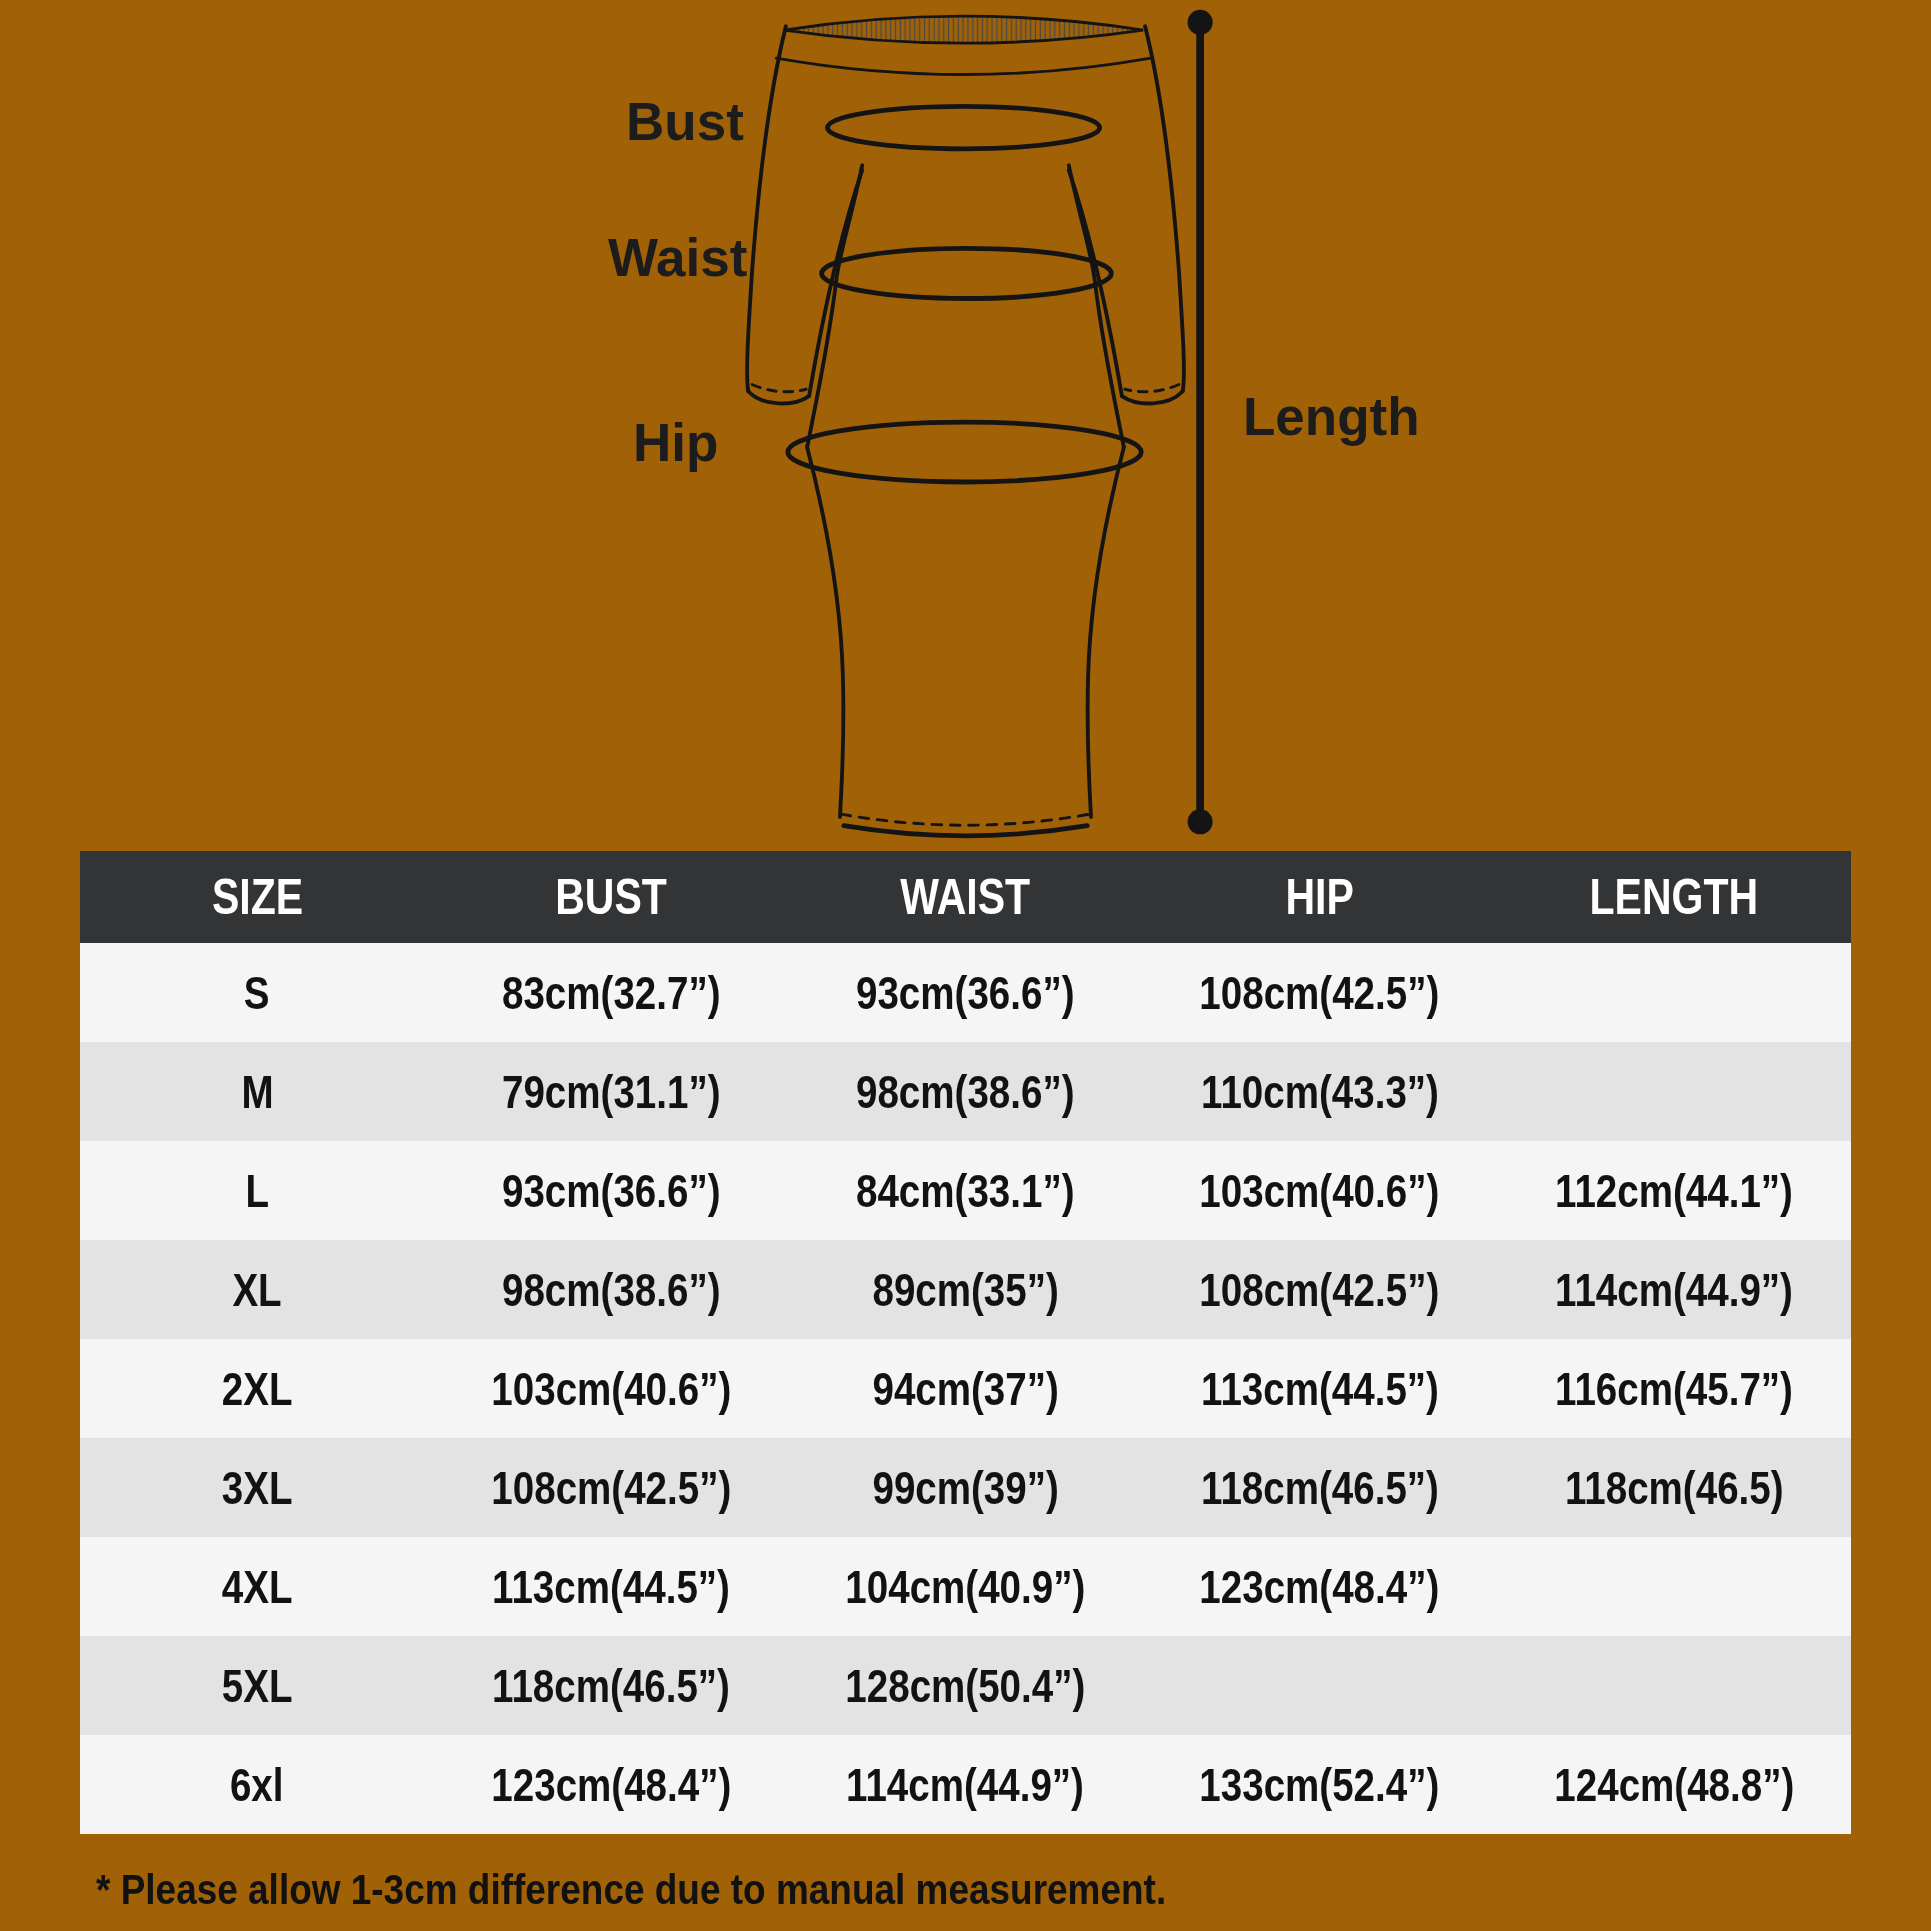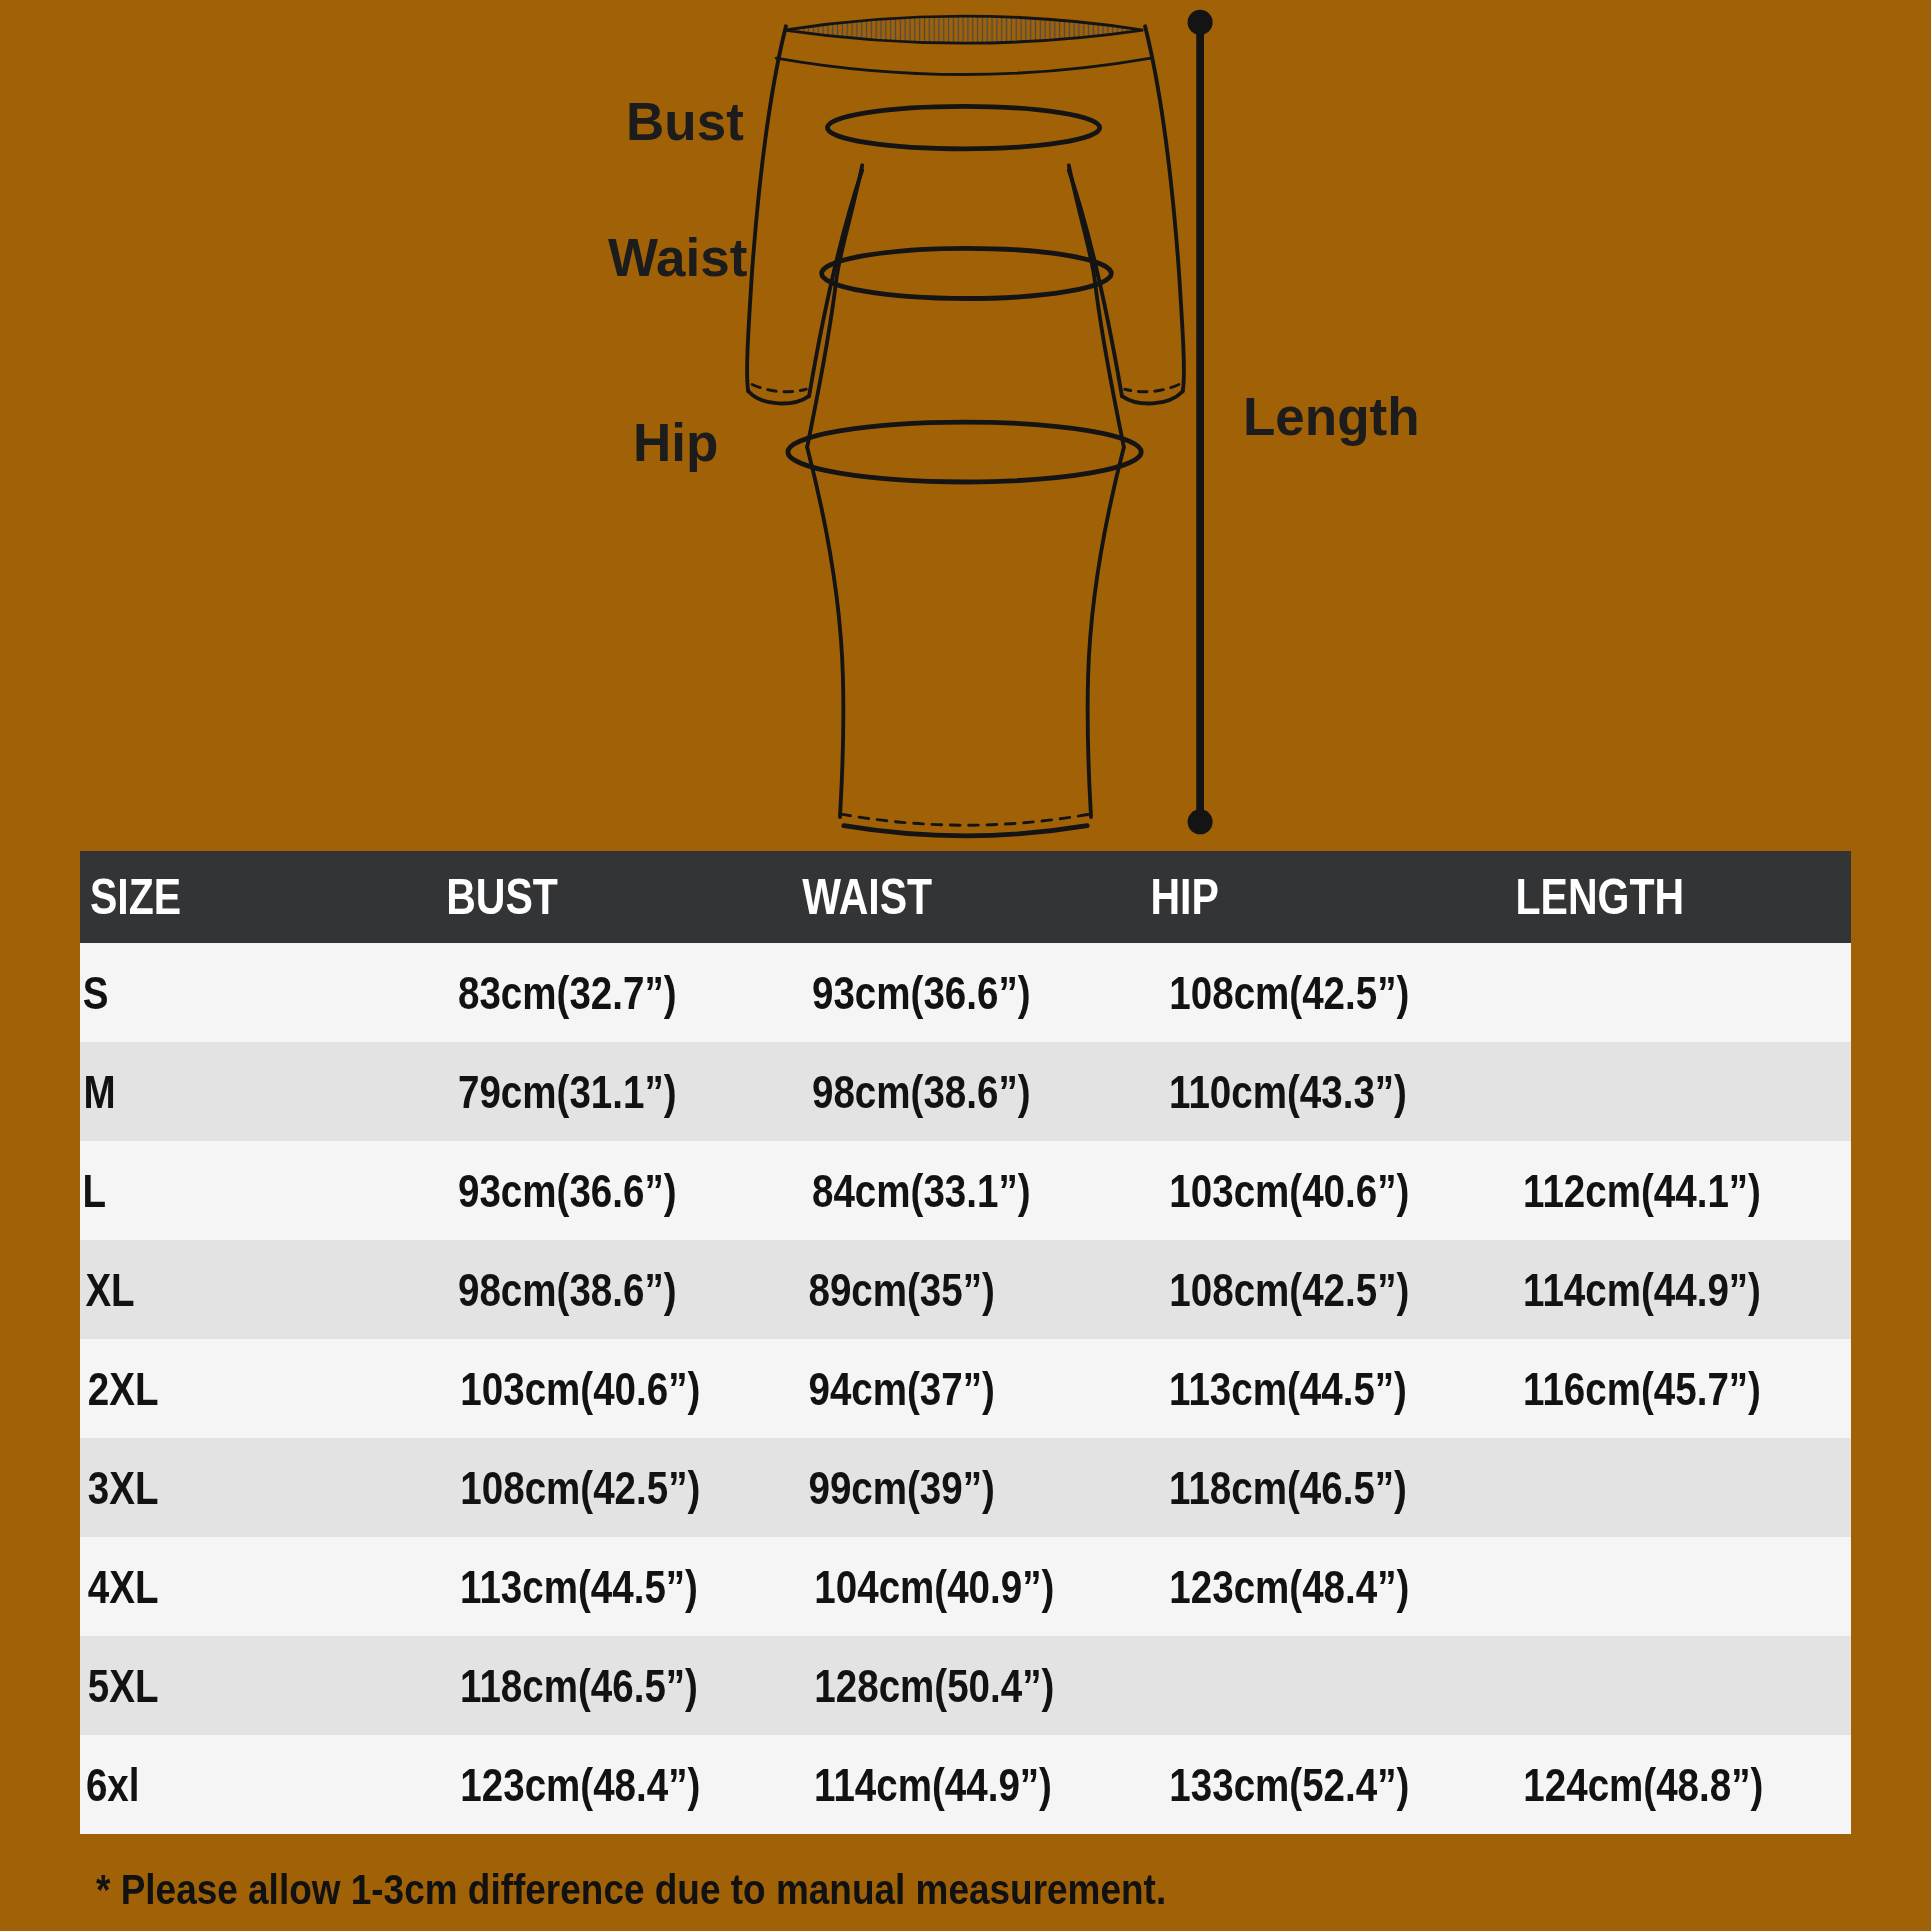--- a/index.html
+++ b/index.html
@@ -13,21 +13,21 @@
   .lbl-hip{left:633px;top:416px;font-size:53px;}
   .lbl-length{left:1243px;top:390px;font-size:53px;}
 
   .size-table{position:absolute;left:80px;top:851px;width:1771px;}
   .thead{display:grid;grid-template-columns:repeat(5,1fr);height:92px;align-items:center;
          background:#333436;color:#ffffff;font-size:50px;font-weight:700;}
   .trow{display:grid;grid-template-columns:repeat(5,1fr);height:99px;align-items:center;
         font-size:47px;font-weight:700;color:#121212;}
   .trow.light{background:#f5f5f5;}
   .trow.dark{background:#e3e3e3;}
-  .hcell,.cell{overflow:visible;}
+  .hcell,.cell{text-align:center;overflow:visible;}
   .cx{display:inline-block;transform:scaleX(0.82);transform-origin:center center;white-space:nowrap;}
   .footnote{position:absolute;left:96px;top:1865px;font-size:42px;font-weight:700;color:#111111;
             line-height:1.2;white-space:nowrap;}
   .footnote .cx{transform-origin:left center;transform:scaleX(0.88);}
 </style>
 </head>
 <body>
 
 <div class="page">
 
@@ -123,20 +123,21 @@
           <div class="cell"><span class="cx">103cm(40.6”)</span></div>
           <div class="cell"><span class="cx">94cm(37”)</span></div>
           <div class="cell"><span class="cx">113cm(44.5”)</span></div>
           <div class="cell"><span class="cx">116cm(45.7”)</span></div>
         </div>
         <div class="trow dark">
           <div class="cell"><span class="cx">3XL</span></div>
           <div class="cell"><span class="cx">108cm(42.5”)</span></div>
           <div class="cell"><span class="cx">99cm(39”)</span></div>
           <div class="cell"><span class="cx">118cm(46.5”)</span></div>
+          <div class="cell"><span class="cx">118cm(46.5)</span></div>
         </div>
         <div class="trow light">
           <div class="cell"><span class="cx">4XL</span></div>
           <div class="cell"><span class="cx">113cm(44.5”)</span></div>
           <div class="cell"><span class="cx">104cm(40.9”)</span></div>
           <div class="cell"><span class="cx">123cm(48.4”)</span></div>
         </div>
         <div class="trow dark">
           <div class="cell"><span class="cx">5XL</span></div>
           <div class="cell"><span class="cx">118cm(46.5”)</span></div>

